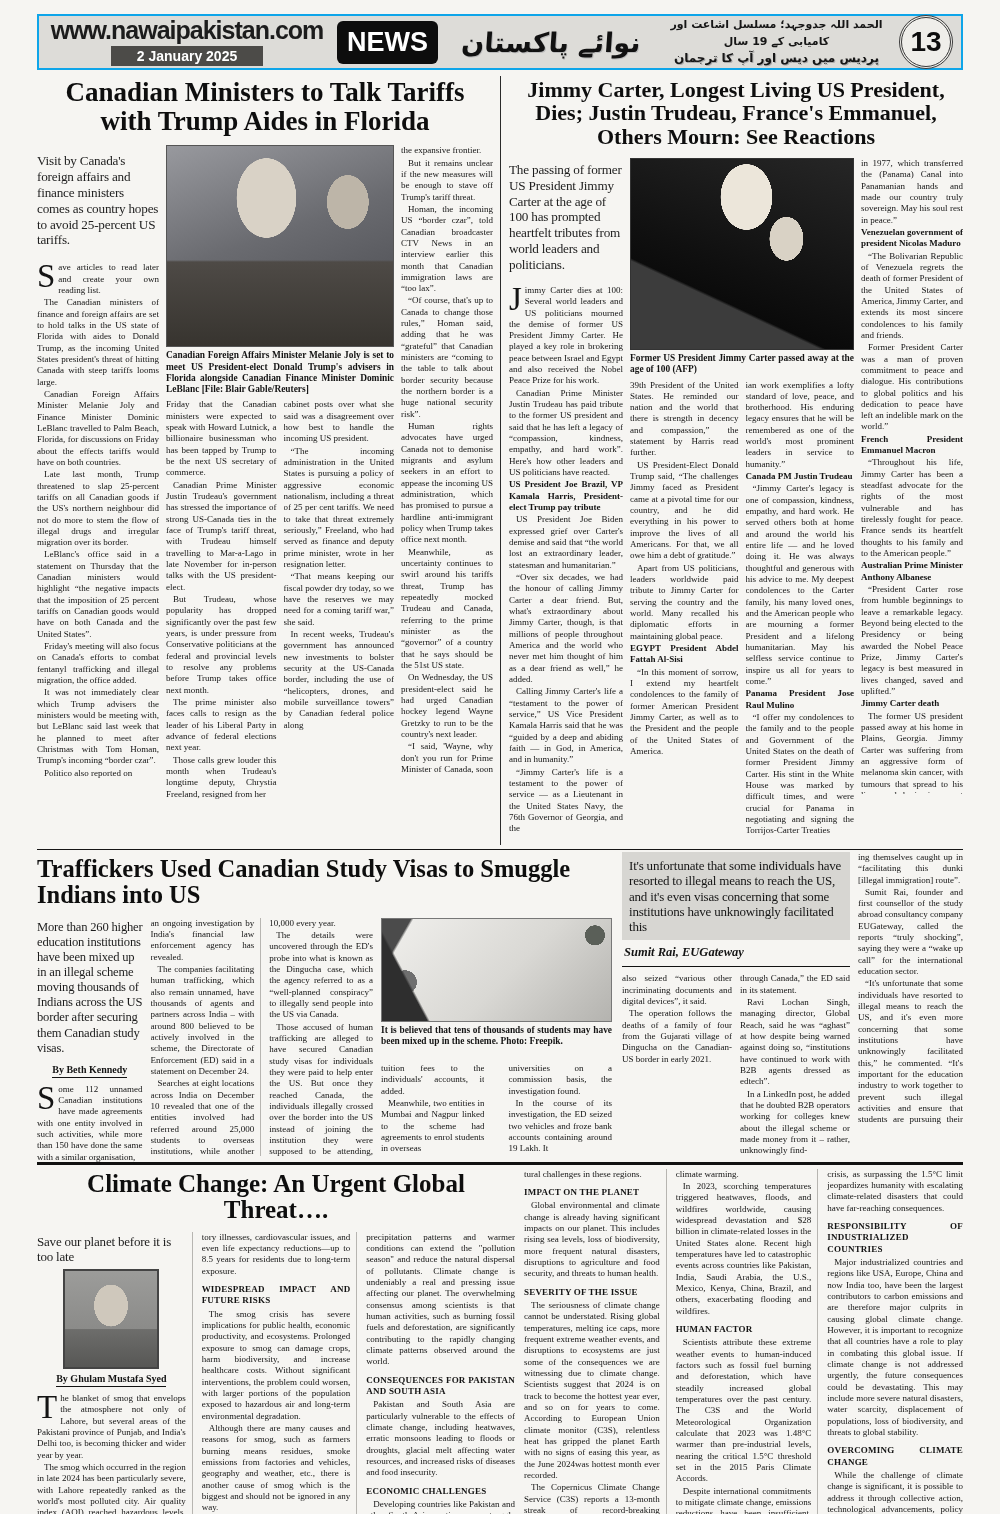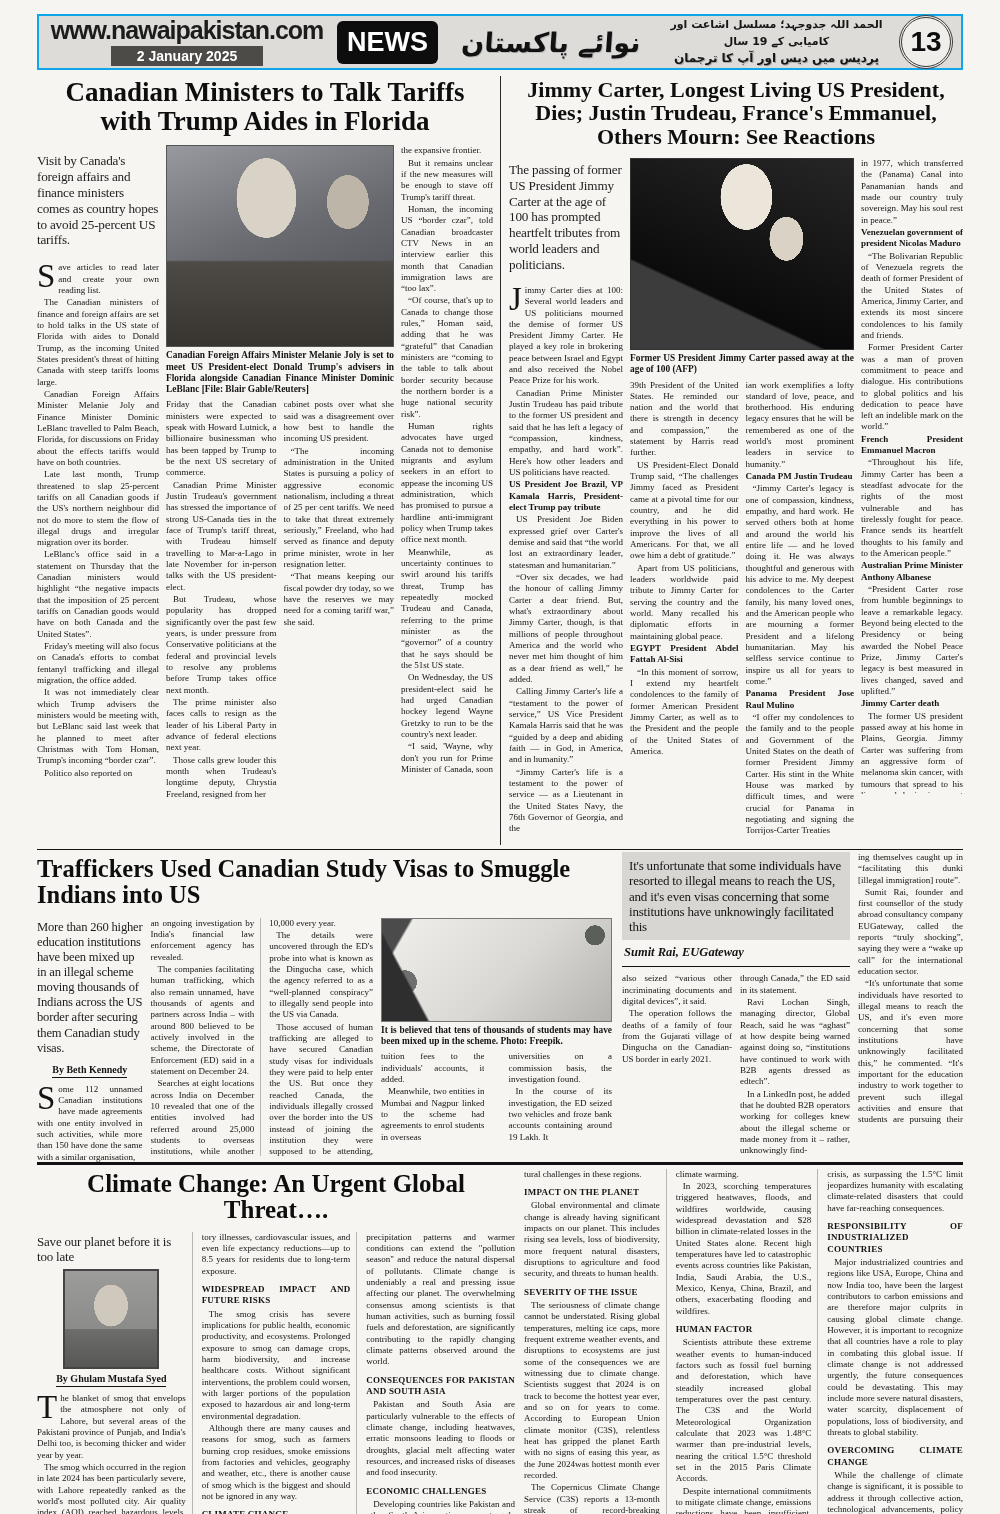--- a/index.html
+++ b/index.html
@@ -78,21 +78,21 @@
   .tr-col1{width:112px;}
   .tr-col{width:110px;}
   .tr-photostack{width:245px;display:flex;flex-direction:column;}
   .freepik-photo{height:102px;border:1px solid #777;
      background:
        linear-gradient(62deg, #2e2e2e 0 16%, rgba(0,0,0,0) 17%),
        radial-gradient(circle 12px at 10% 62%, #6f6f6f 0 99%, rgba(0,0,0,0) 100%),
        radial-gradient(circle 10px at 93% 16%, #5a5f58 0 99%, rgba(0,0,0,0) 100%),
        linear-gradient(120deg, #4b4b4b 0 10%, rgba(0,0,0,0) 11%),
        linear-gradient(135deg, #f1f0ed 0%, #d9d8d4 55%, #b4b3af 100%);}
-  .tr-midcols{display:flex;gap:24px;margin-top:4px;flex:1;}
+  .tr-midcols{display:flex;gap:24px;margin-top:4px;flex:1;align-items:flex-end;}
   .tr-midcols .col{width:50%;}
   .sec2-right{flex:1;display:flex;gap:8px;}
   .quote-zone{width:228px;display:flex;flex-direction:column;}
   .quote-box{background:#d7d6d2;padding:6px 7px;font-size:13px;line-height:1.18;
              letter-spacing:-0.2px;color:#161616;}
   .quote-attr{font-weight:bold;font-style:italic;font-size:12.5px;padding:5px 2px 6px;
               border-bottom:1.5px solid #111;margin-bottom:6px;}
   .quote-cols{display:flex;gap:8px;flex:1;}
   .quote-cols .col{width:50%;}
   .tr-col8{flex:1;}
@@ -161,20 +161,21 @@
                   <p>Friday that the Canadian ministers were expected to speak with Howard Lutnick, a billionaire businessman who has been tapped by Trump to be the next US secretary of commerce.</p>
                   <p>Canadian Prime Minister Justin Trudeau's government has stressed the importance of strong US-Canada ties in the face of Trump's tariff threat, with Trudeau himself travelling to Mar-a-Lago in late November for in-person talks with the US president-elect.</p>
                   <p>But Trudeau, whose popularity has dropped significantly over the past few years, is under pressure from Conservative politicians at the federal and provincial levels to resolve any problems before Trump takes office next month.</p>
                   <p>The prime minister also faces calls to resign as the leader of his Liberal Party in advance of federal elections next year.</p>
                   <p>Those calls grew louder this month when Trudeau's longtime deputy, Chrystia Freeland, resigned from her</p>
                 </div>
               <div class="col">
                   <p>cabinet posts over what she said was a disagreement over how best to handle the incoming US president.</p>
                   <p>“The incoming administration in the United States is pursuing a policy of aggressive economic nationalism, including a threat of 25 per cent tariffs. We need to take that threat extremely seriously,” Freeland, who had served as finance and deputy prime minister, wrote in her resignation letter.</p>
                   <p>“That means keeping our fiscal powder dry today, so we have the reserves we may need for a coming tariff war,” she said.</p>
+                  <p>In recent weeks, Trudeau's government has announced new investments to bolster security at the US-Canada border, including the use of “helicopters, drones, and mobile surveillance towers” by Canadian federal police along</p>
                 </div>
             </div>
           </div>
           <div class="col t-col4" style="height:628px">
               <p>the expansive frontier.</p>
               <p>But it remains unclear if the new measures will be enough to stave off Trump's tariff threat.</p>
               <p>Homan, the incoming US “border czar”, told Canadian broadcaster CTV News in an interview earlier this month that Canadian immigration laws are “too lax”.</p>
               <p>“Of course, that's up to Canada to change those rules,” Homan said, adding that he was “grateful” that Canadian ministers are “coming to the table to talk about border security because the northern border is a huge national security risk”.</p>
               <p>Human rights advocates have urged Canada not to demonise migrants and asylum seekers in an effort to appease the incoming US administration, which has promised to pursue a hardline anti-immigrant policy when Trump takes office next month.</p>
               <p>Meanwhile, as uncertainty continues to swirl around his tariffs threat, Trump has repeatedly mocked Trudeau and Canada, referring to the prime minister as the “governor” of a country that he says should be the 51st US state.</p>
@@ -310,21 +311,21 @@
             <div class="byline cl1-byline"><span>By Ghulam Mustafa Syed</span></div>
             <div class="col" style="height:200px">
                 <p class="no-indent"><span class="dropcap">T</span>he blanket of smog that envelops the atmosphere not only of Lahore, but several areas of the Pakistani province of Punjab, and India's Delhi too, is becoming thicker and wider year by year.</p>
                 <p>The smog which occurred in the region in late 2024 has been particularly severe, with Lahore repeatedly ranked as the world's most polluted city. Air quality index (AQI) reached hazardous levels, often 15-50 times above World Health Organization (WHO) safe limits. In Lahore, AQI values exceeded 700, and in Delhi, they surpassed 400, severely impacting visibility and public health. The smog has led to widespread respira-</p>
               </div>
           </div>
           <div class="col cl-col vr" style="padding-right:6px">
               <p>tory illnesses, cardiovascular issues, and even life expectancy reductions—up to 8.5 years for residents due to long-term exposure.</p>
               <p class="sub-head">WIDESPREAD IMPACT AND FUTURE RISKS</p>
               <p>The smog crisis has severe implications for public health, economic productivity, and ecosystems. Prolonged exposure to smog can damage crops, harm biodiversity, and increase healthcare costs. Without significant interventions, the problem could worsen, with larger portions of the population exposed to hazardous air and long-term environmental degradation.</p>
-              <p>Although there are many causes and reasons for smog, such as farmers burning crop residues, smoke emissions from factories and vehicles, geography and weather, etc., there is another cause of smog which is the biggest and should not be ignored in any way.</p>
+              <p>Although there are many causes and reasons for smog, such as farmers burning means residues, smoke emissions from factories and vehicles, geography and weather, etc., there is another cause of smog which is the biggest and should not be ignored in any way.</p>
               <p class="sub-head">CLIMATE CHANGE</p>
             </div>
           <div class="col cl-col">
               <p>precipitation patterns and warmer conditions can extend the "pollution season" and reduce the natural dispersal of pollutants. Climate change is undeniably a real and pressing issue affecting our planet. The overwhelming consensus among scientists is that human activities, such as burning fossil fuels and deforestation, are significantly contributing to the rapidly changing climate patterns observed around the world.</p>
               <p class="sub-head">CONSEQUENCES FOR PAKISTAN AND SOUTH ASIA</p>
               <p>Pakistan and South Asia are particularly vulnerable to the effects of climate change, including heatwaves, erratic monsoons leading to floods or droughts, glacial melt affecting water resources, and increased risks of diseases and food insecurity.</p>
               <p class="sub-head">ECONOMIC CHALLENGES</p>
               <p>Developing countries like Pakistan and other South Asian nations may struggle to withstand the negative impacts of climate change due to limited resources and widespread vulnerabilities. Climate change can exacerbate poverty, food insecurity, and infrastruc-</p>
             </div>
         </div>

